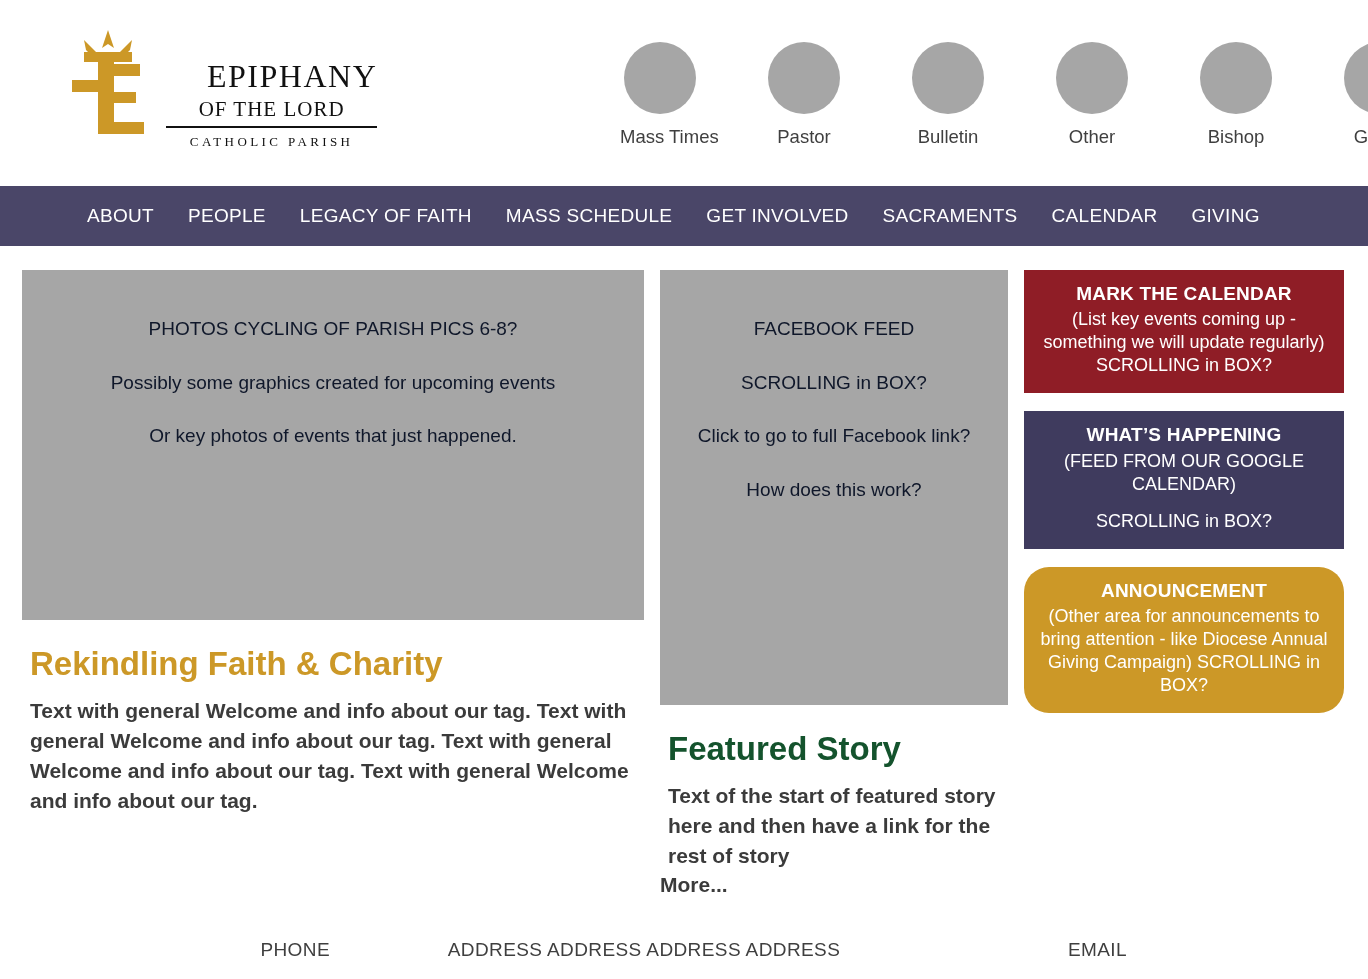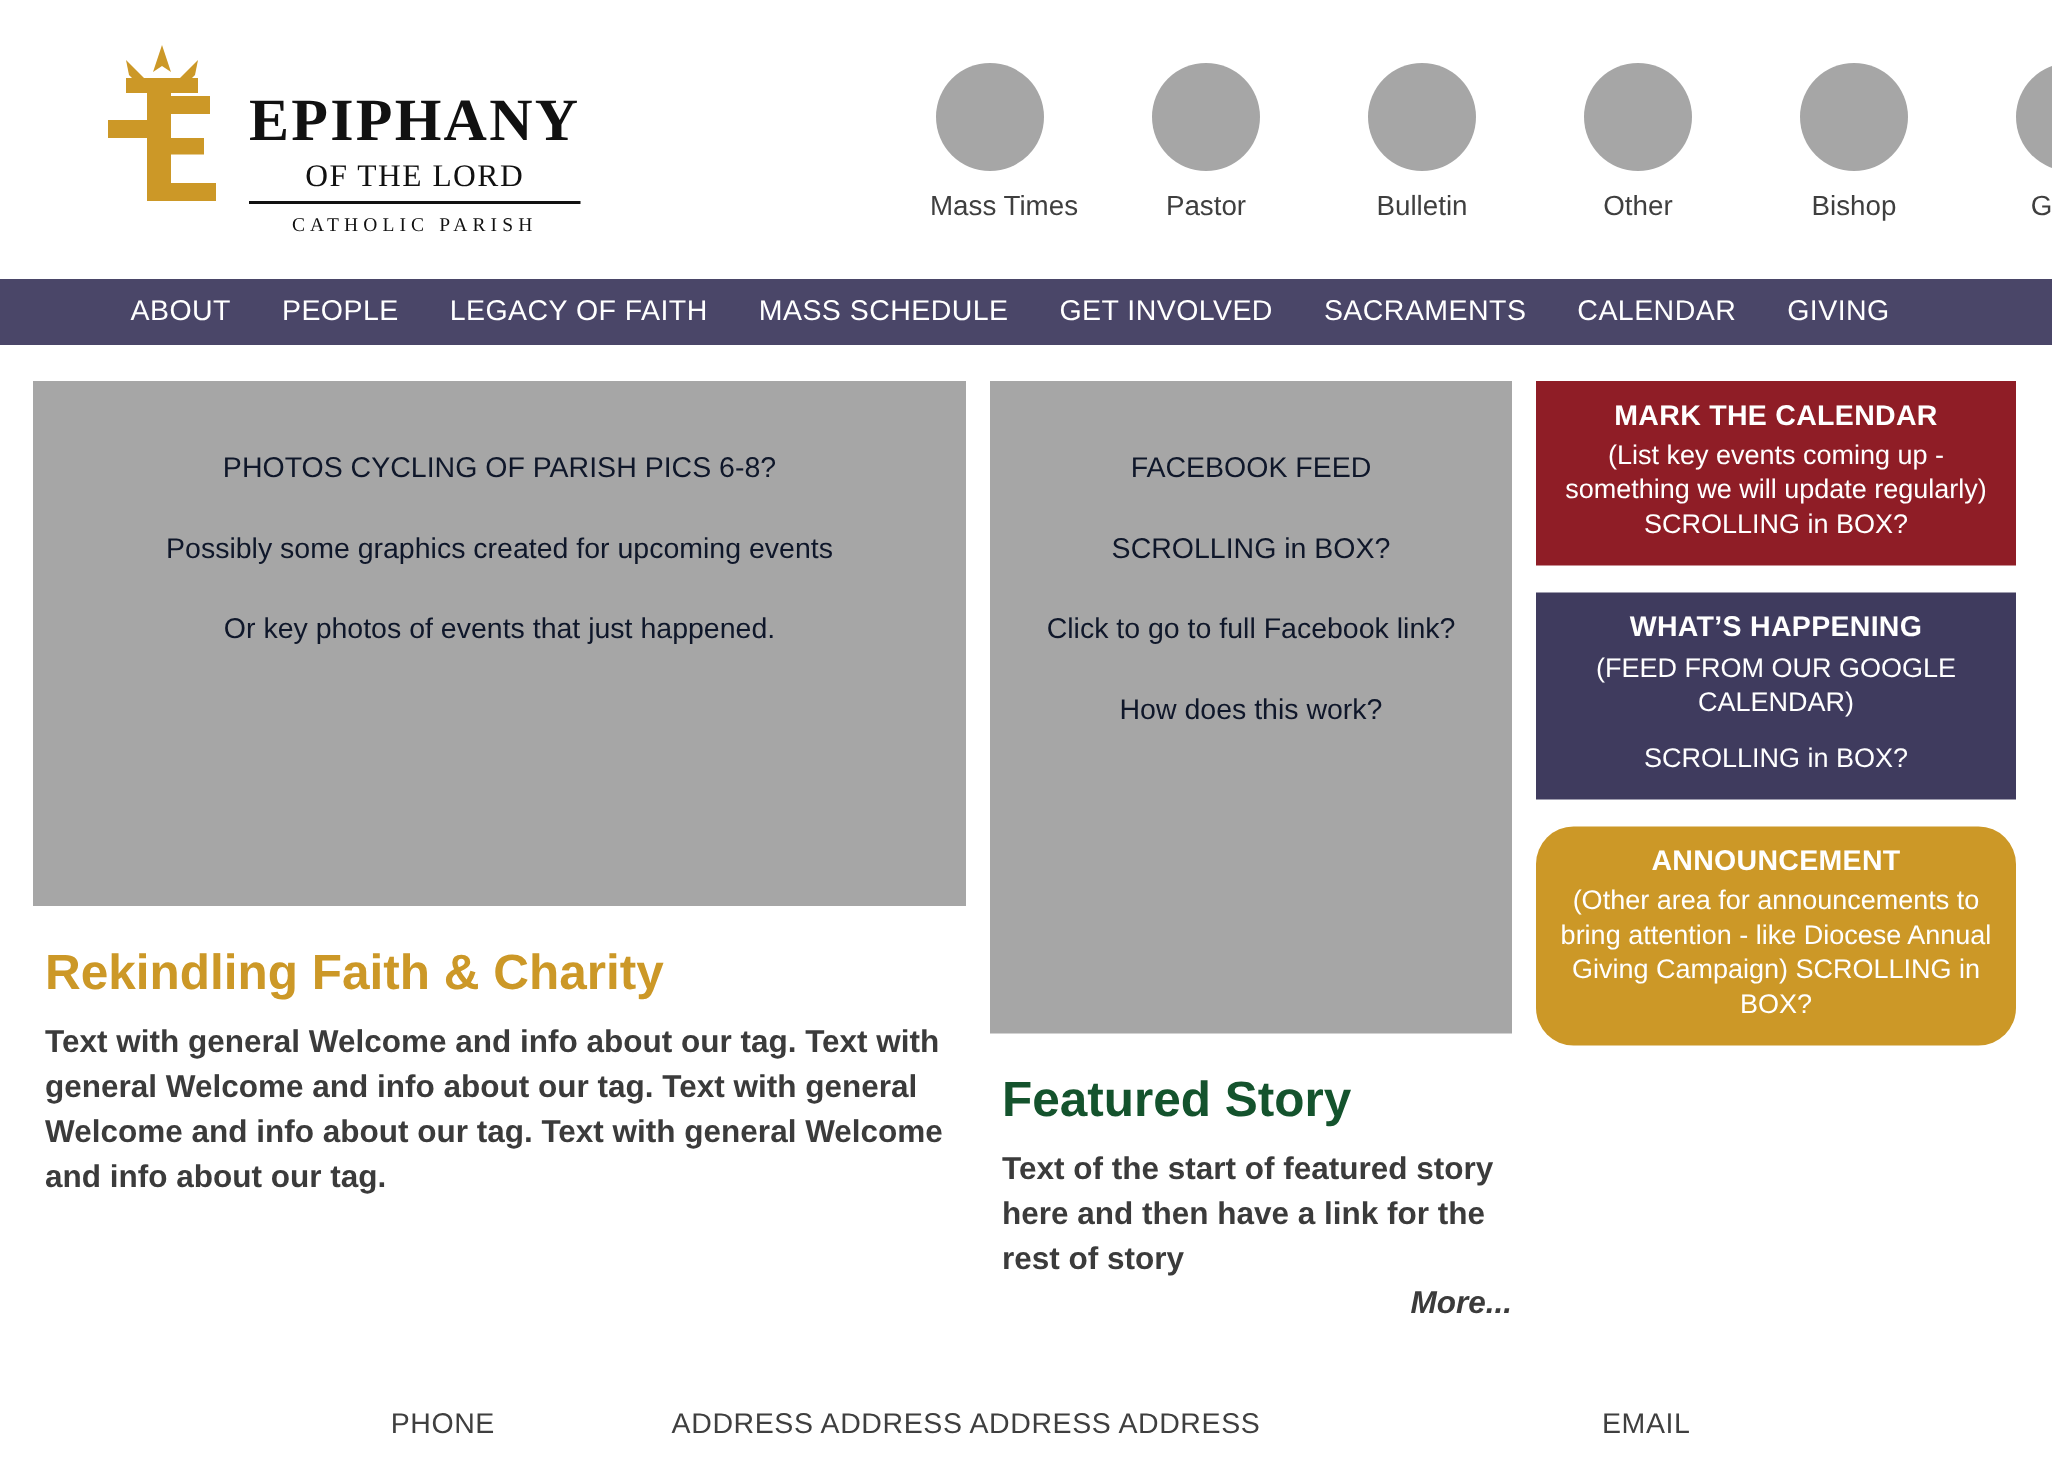--- a/index.html
+++ b/index.html
@@ -33,26 +33,27 @@
     width: 92px;
     height: 108px;
     position: relative;
     flex: none;
   }
   .logo-text {
     margin-left: 12px;
     padding-top: 30px;
   }
   .logo-line1 {
-    font-size: 40px;
+    font-size: 32px;
     letter-spacing: 1.5px;
-    font-weight: 700;
+    font-weight: 400;
     color: #111111;
     line-height: 1;
     font-family: "Liberation Serif", serif;
+    margin-left: 41px;
   }
   .logo-line2 {
     font-size: 21px;
     letter-spacing: 1px;
     color: #111111;
     text-align: center;
     margin-top: 5px;
     font-family: "Liberation Serif", serif;
     border-bottom: 2px solid #111111;
     padding-bottom: 4px;
@@ -86,21 +87,21 @@
   }
   .ql-label {
     margin-top: 12px;
     font-size: 18.5px;
     color: #3f3f3f;
     white-space: nowrap;
   }
 
   
   .navbar {
-    height: 44px;
+    height: 60px;
     background: #4a4668;
     display: flex;
     align-items: center;
     padding-left: 70px;
     gap: 0;
   }
   .nav-item {
     color: #ffffff;
     font-size: 19px;
     letter-spacing: 0.3px;
@@ -151,25 +152,24 @@
 
   .body-text {
     font-size: 21px;
     font-weight: bold;
     color: #3b3b3b;
     line-height: 1.42;
     margin-left: 8px;
   }
   .more {
     font-size: 21px;
-    font-style: italic;
     font-weight: bold;
     color: #3b3b3b;
-    text-align: right;
     margin-top: 2px;
+    margin-right: 10px;
   }
 
   
   .card {
     color: #ffffff;
     text-align: center;
     padding: 12px 14px 16px 14px;
     margin-bottom: 18px;
     line-height: 1.28;
   }

